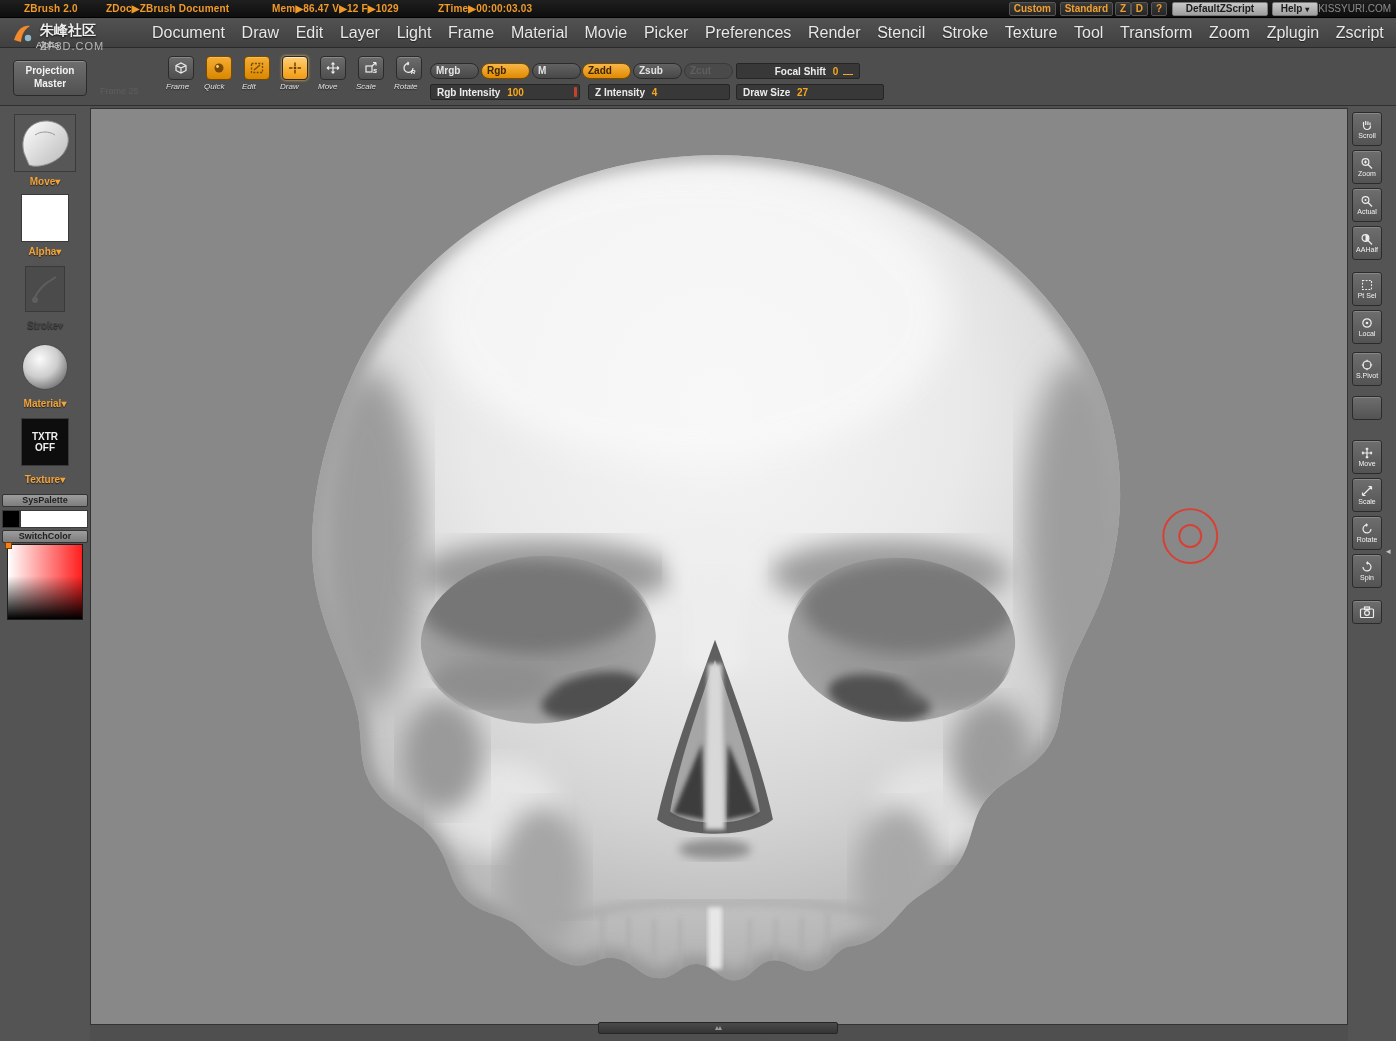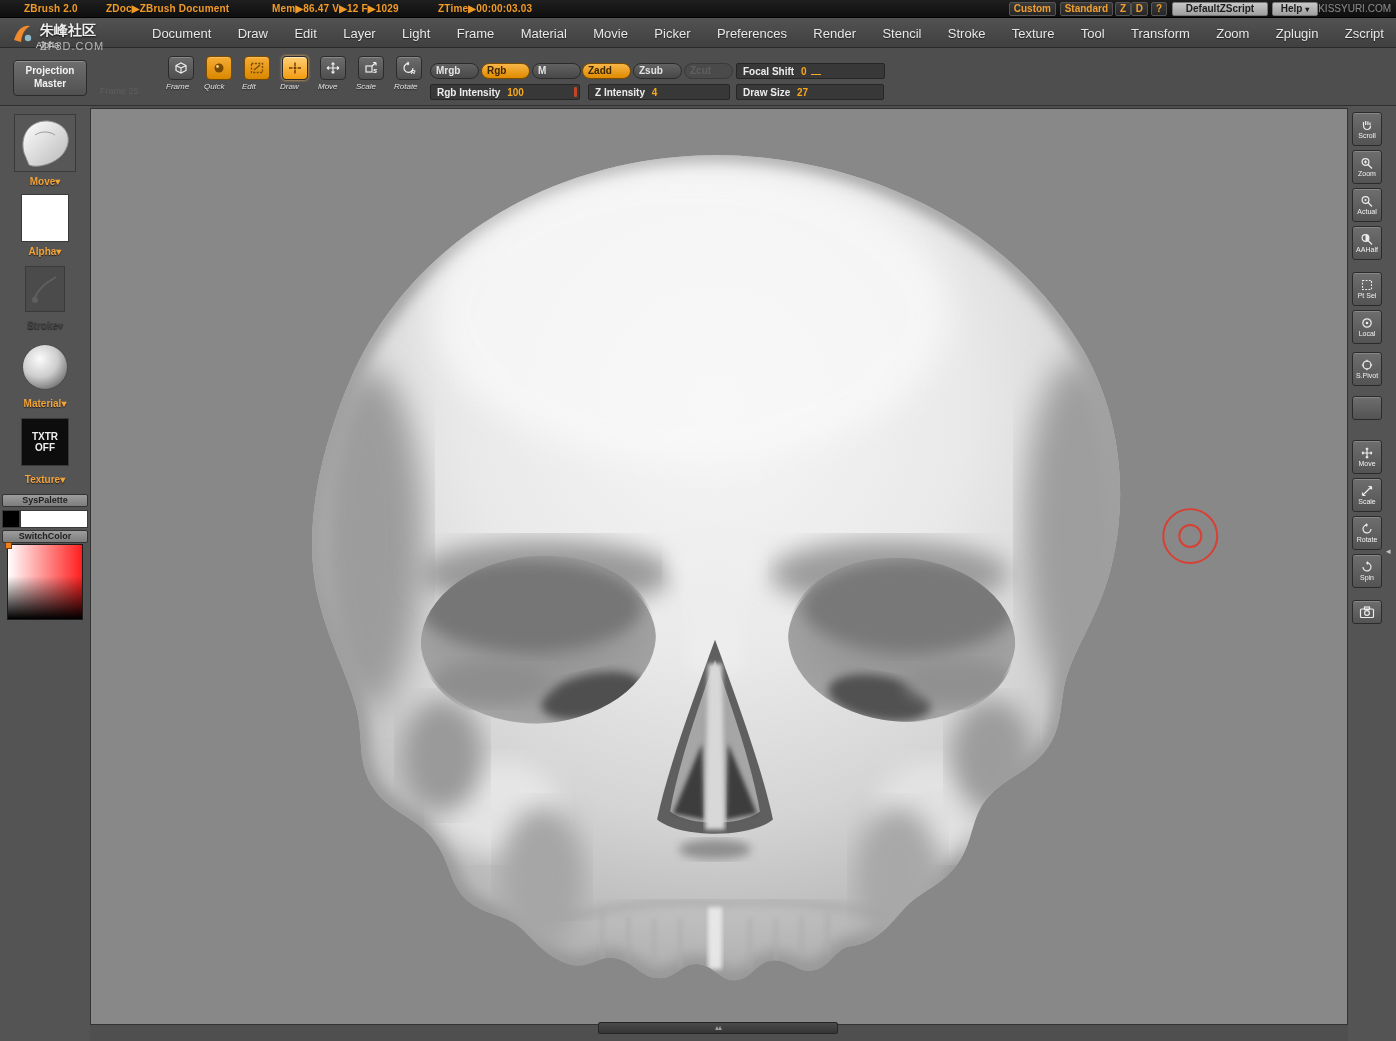--- a/index.html
+++ b/index.html
@@ -16,21 +16,21 @@
             border-radius:2px; text-align:center; line-height:12px; padding:0 4px; }
   .tb-btn.light { background:linear-gradient(#c9c9c9,#9f9f9f); color:#1c1c1c; border-color:#777; }
   .tb-watermark { position:absolute; right:5px; top:3px; font-size:10px; color:rgba(230,230,230,.55);
                   z-index:60; pointer-events:none;margin-left:32px; }
 
   
   .menubar { position:absolute; left:0; top:18px; width:1396px; height:30px;
              background:linear-gradient(#525252,#404040); border-bottom:1px solid #2a2a2a; z-index:40; }
   .menus { position:absolute; left:148px; right:8px; top:0; height:30px; display:flex;
            align-items:center; justify-content:space-between; }
-  .menu-item { font-size:13px; color:#e8e8e8; text-shadow:0 1px 1px #222; padding:2px 4px; cursor:default;text-align:right; }
+  .menu-item { font-size:16px; color:#e8e8e8; text-shadow:0 1px 1px #222; padding:2px 4px; cursor:default;text-align:right; }
   .alpha-mini { position:absolute; left:36px; top:22px; font-size:9px; color:#e0e0e0; }
 
   
   .logo { position:absolute; left:10px; top:22px; z-index:55; display:flex; gap:6px; }
   .logo-cn { font-size:14px; font-weight:bold; color:rgba(255,255,255,.92); text-shadow:0 1px 2px #111; }
   .logo-url { font-size:11px; color:rgba(210,210,210,.8); letter-spacing:1px; }
 
   
   .toolbar { position:absolute; left:0; top:48px; width:1396px; height:58px;
              background:#4e4e4e; border-bottom:1px solid #303030; z-index:30; }
@@ -226,21 +226,21 @@
     <div class="chip on">Rgb</div>
     <div class="chip">M</div>
   </div>
 
   <div class="chip-row" style="left:582px">
     <div class="chip on">Zadd</div>
     <div class="chip">Zsub</div>
     <div class="chip dis">Zcut</div>
   </div>
 
-  <div class="slider" style="left:736px; top:15px; width:149px;">
+  <div class="slider" style="left:736px; top:15px; width:124px;text-align:right;">
     <span>Focal Shift</span>
     <span class="val">0</span>
     <span class="ul"></span>
   </div>
 
   <div class="slider" style="left:430px; top:36px; width:150px;">
     <span>Rgb Intensity</span>
     <span class="val">100</span>
     <span class="handle"></span>
   </div>

